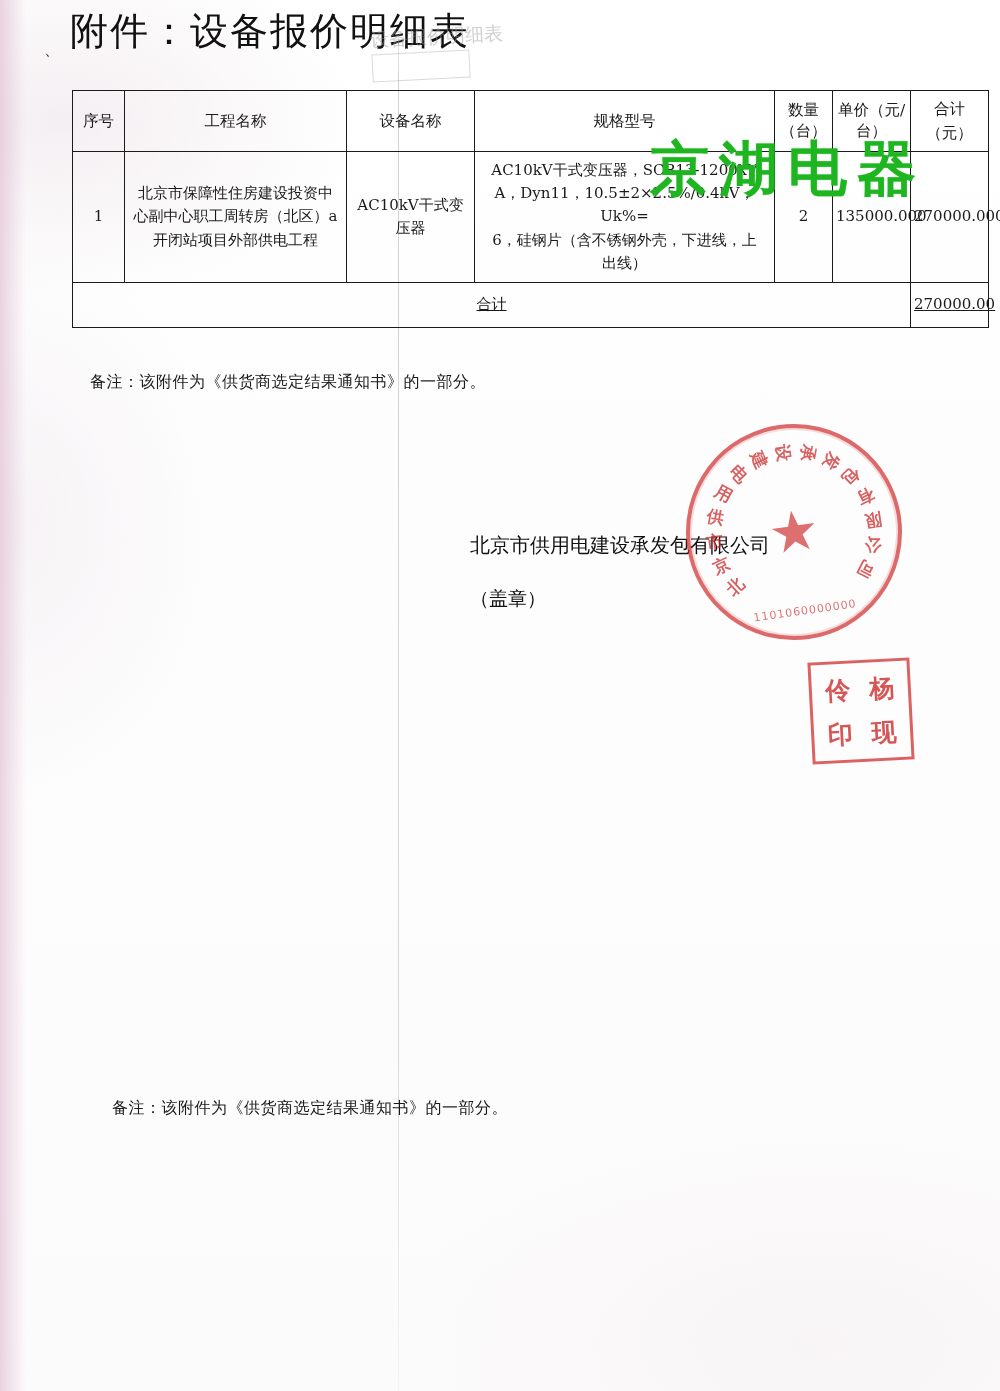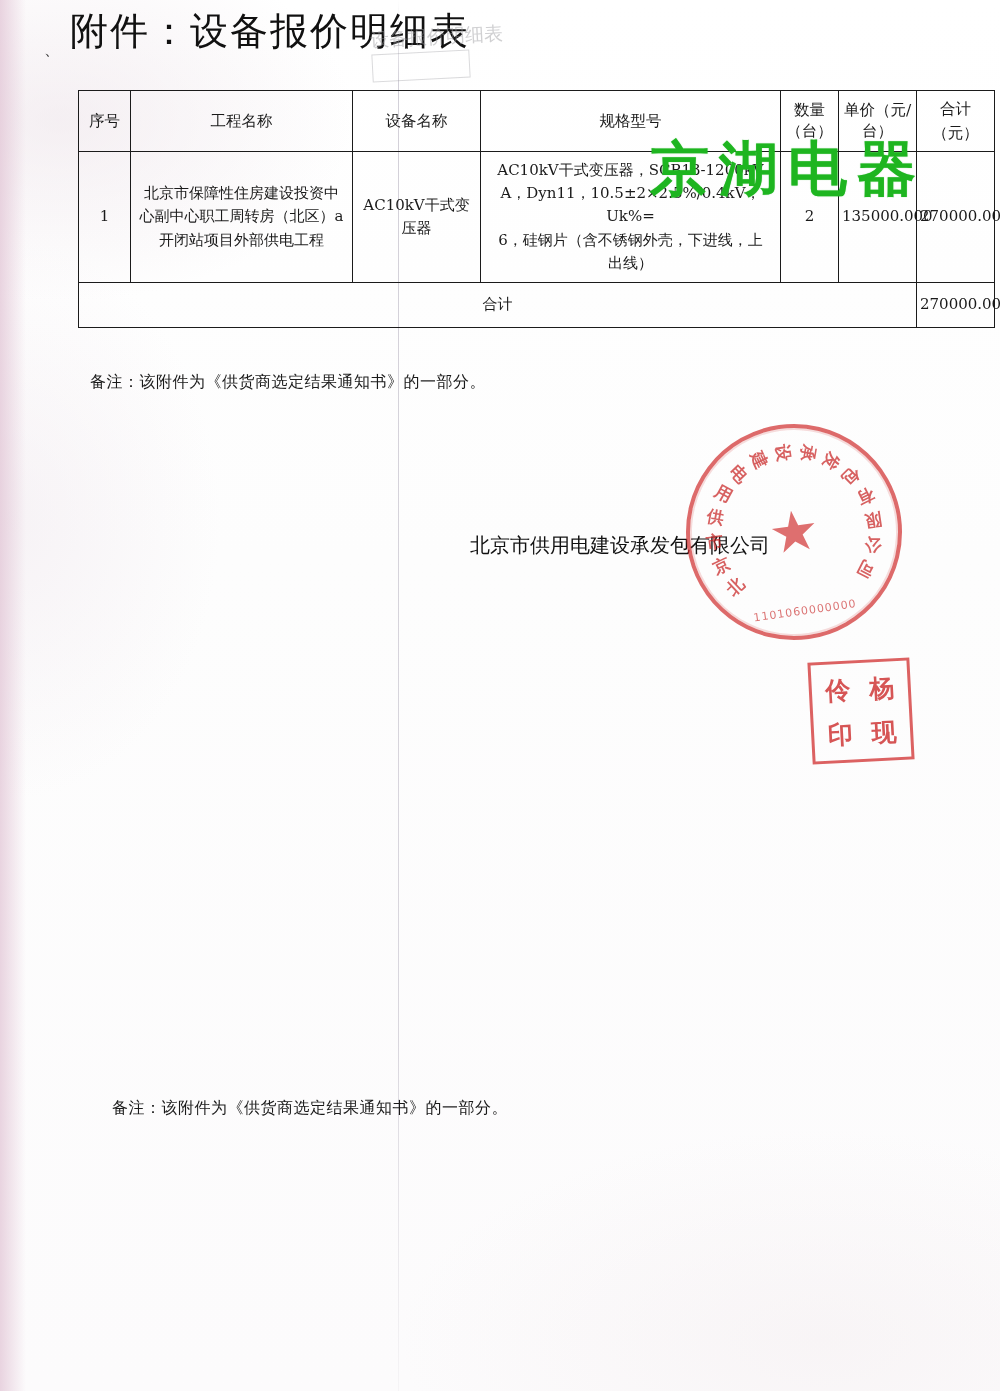--- a/index.html
+++ b/index.html
@@ -81,21 +81,21 @@
     width: 96px;
     height: 26px;
     border: 1px solid rgba(150,150,155,0.35);
     transform: rotate(-3deg);
     pointer-events: none;
   }
 
   
   table.quote {
     position: absolute;
-    left: 78px;
+    left: 72px;
     top: 90px;
     width: 916px;
     border-collapse: collapse;
     table-layout: fixed;
   }
   table.quote td, table.quote th {
     border: 1px solid #1b1b1b;
     font-weight: normal;
     text-align: center;
     vertical-align: middle;
@@ -127,21 +127,21 @@
   .cell-dev {
     font-size: 15px;
     line-height: 1.9;
   }
   .cell-spec {
     font-size: 14.5px;
     line-height: 1.95;
     padding: 4px 6px;
     text-align: center;
   }
-  .row-sum td { height: 36px; }
+  .row-sum td { height: 36px; text-decoration: underline; }
   .sum-label { text-align: center; font-size: 15px; }
   .sum-value { text-align: center; font-size: 15px; }
 
   
   .note-top {
     position: absolute;
     left: 90px;
     top: 372px;
     font-size: 16px;
     font-family: "DejaVu Serif", serif;
@@ -329,20 +329,21 @@
       <td class="sum-label" colspan="6">合计</td>
       <td class="sum-value">270000.00</td>
     </tr>
   </tbody>
 </table>
 
 <div class="note-top">备注：该附件为《供货商选定结果通知书》的一部分。</div>
 
 <div class="sig-block">
   <div class="sig-line">北京市供用电建设承发包有限公司</div>
+  <div class="sig-line small">（盖章）</div>
 </div>
 
 <div class="watermark">京湖电器</div>
 
 <div class="stamp-round">
   <div class="arc-text">
       <span style="transform: rotate(-125deg) translate(0px, -80px) rotate(90deg) translate(-50%, -50%);">北</span>
       <span style="transform: rotate(-107.143deg) translate(0px, -80px) rotate(90deg) translate(-50%, -50%);">京</span>
       <span style="transform: rotate(-89.2857deg) translate(0px, -80px) rotate(90deg) translate(-50%, -50%);">市</span>
       <span style="transform: rotate(-71.4286deg) translate(0px, -80px) rotate(90deg) translate(-50%, -50%);">供</span>

